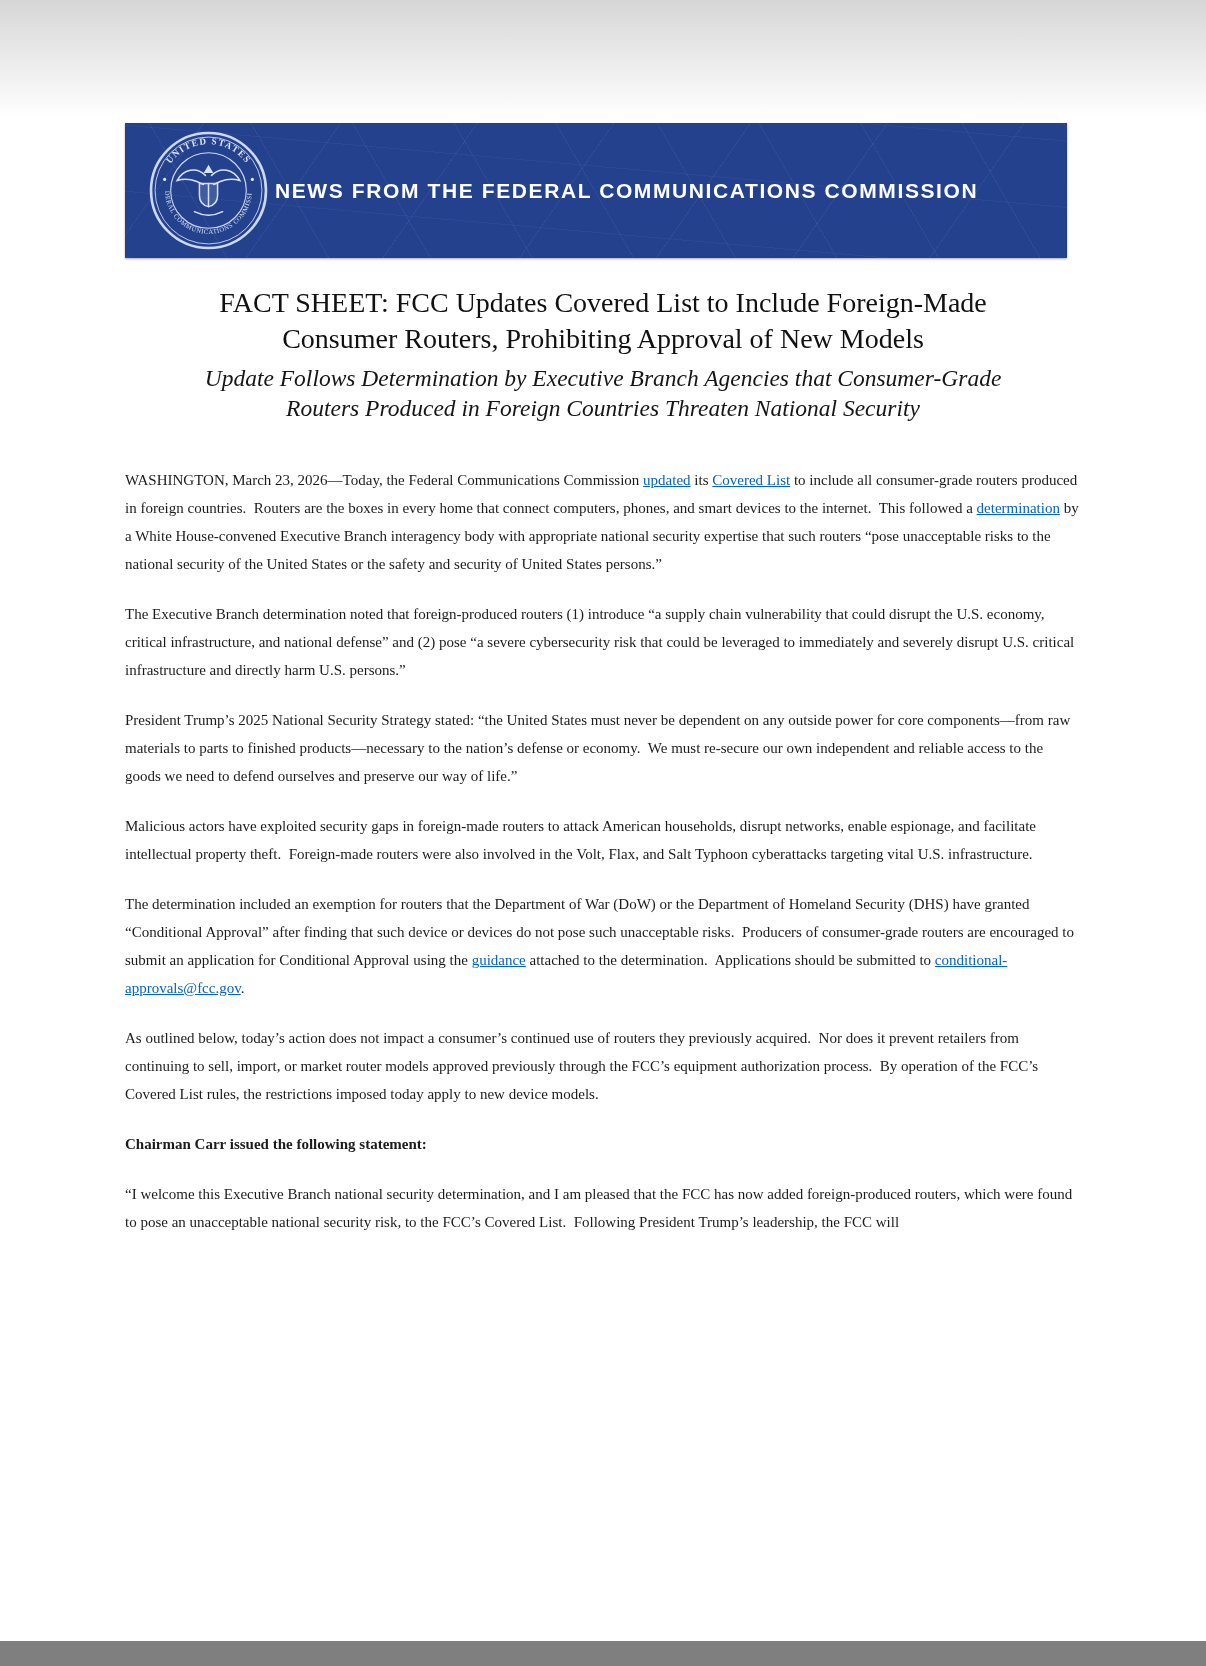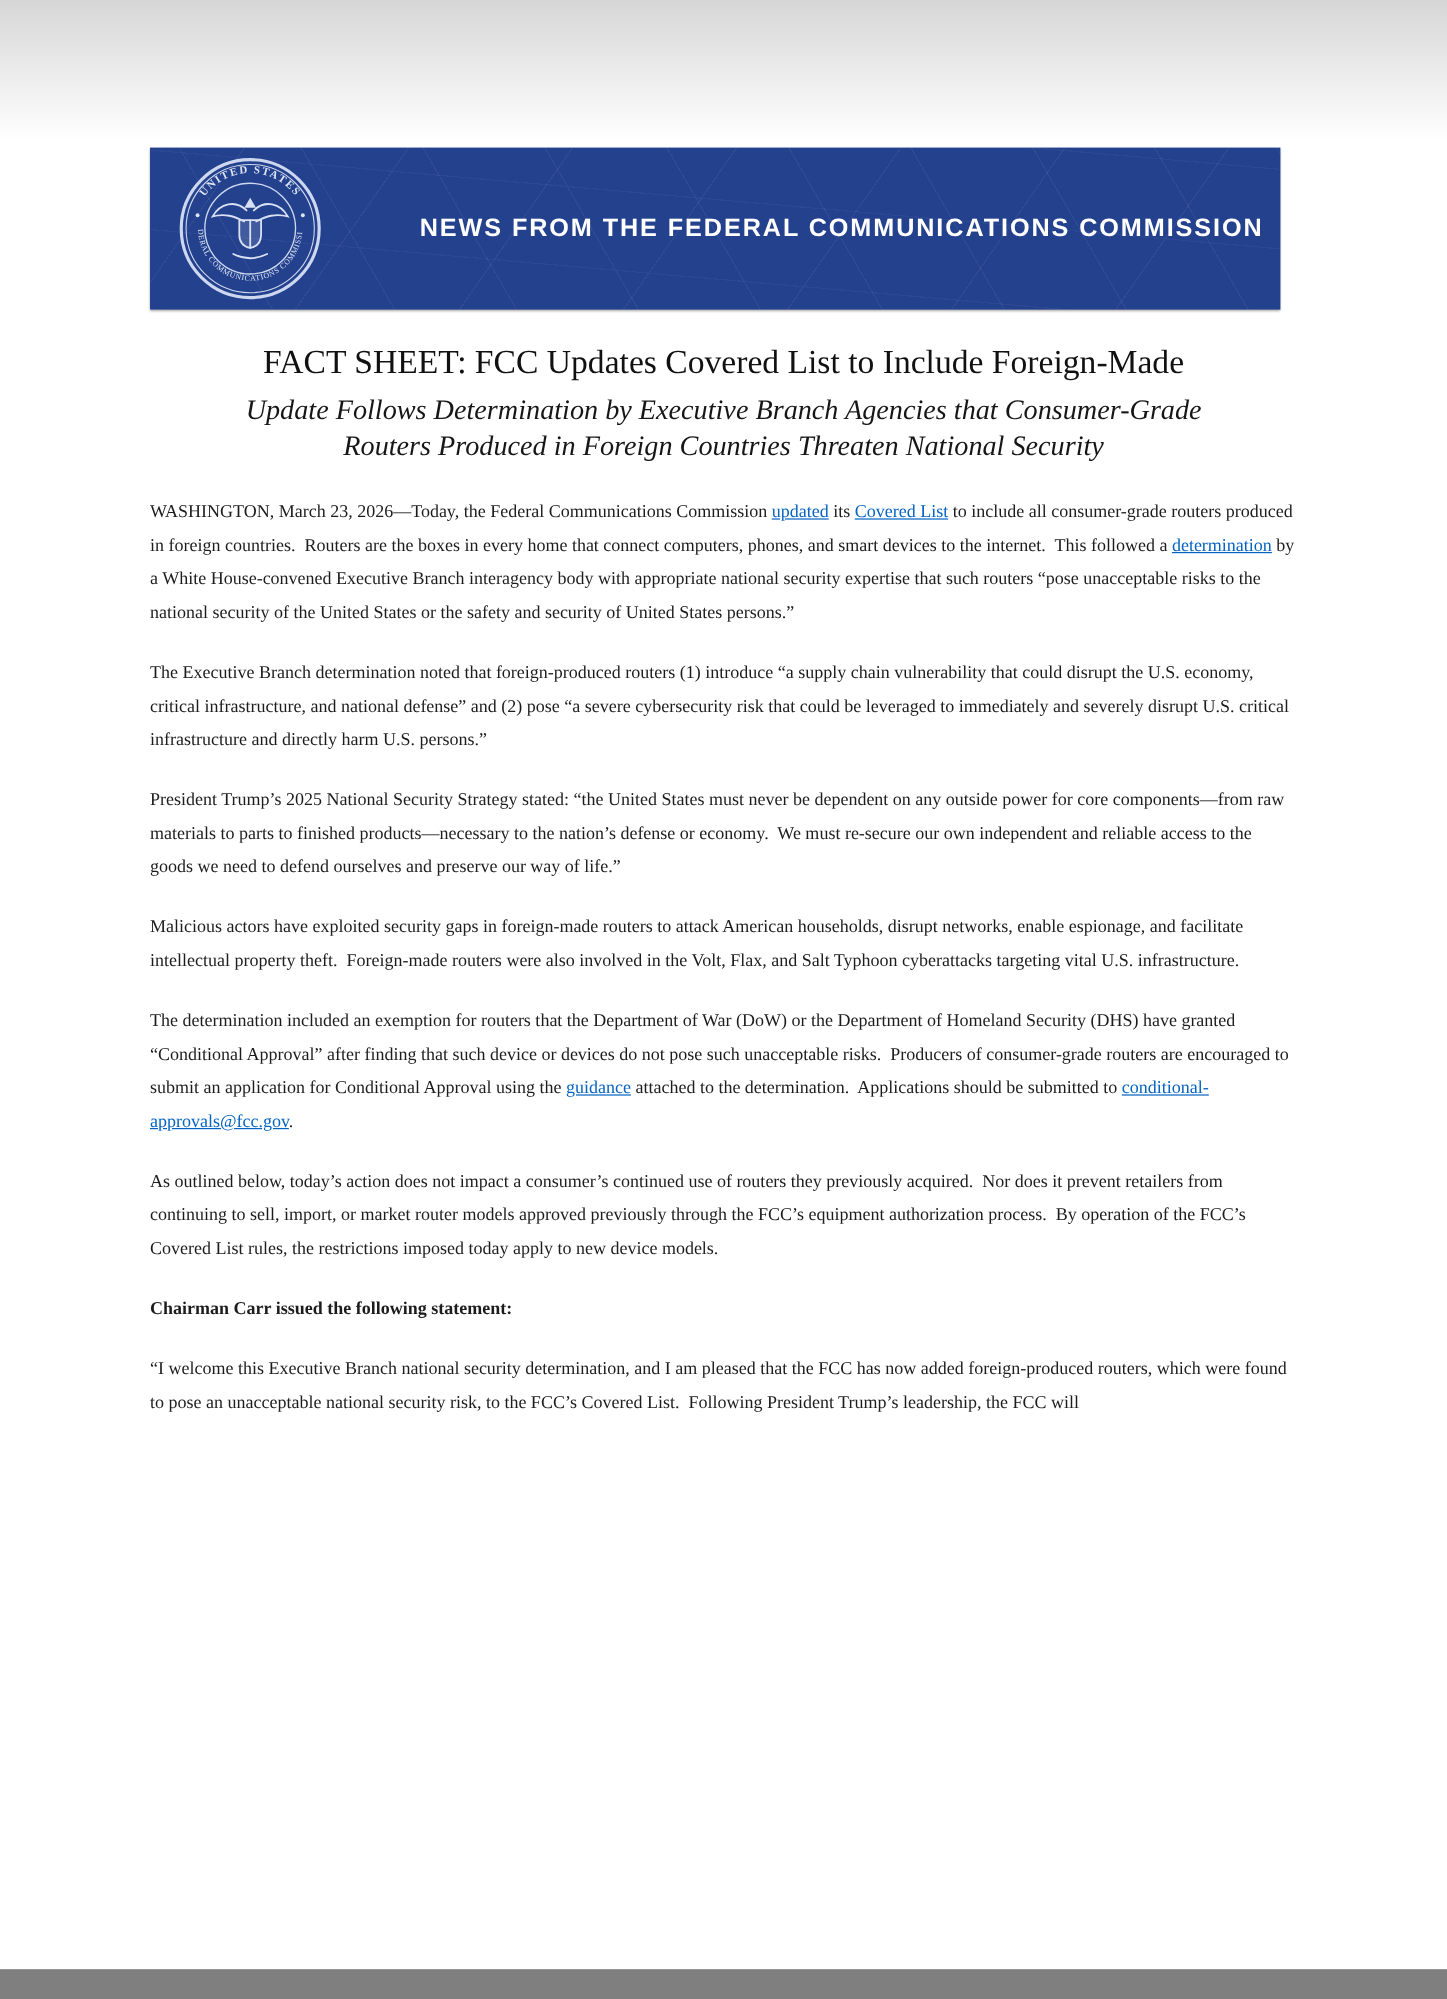--- a/index.html
+++ b/index.html
@@ -17,31 +17,31 @@
   }
   .banner::before {
     content:""; position:absolute; inset:0; pointer-events:none;
     background:
       repeating-linear-gradient(60deg,  rgba(255,255,255,0.05) 0 1px, transparent 1px 88px),
       repeating-linear-gradient(-55deg, rgba(255,255,255,0.05) 0 1px, transparent 1px 112px),
       repeating-linear-gradient(5deg,   rgba(255,255,255,0.035) 0 1px, transparent 1px 66px);
   }
   .seal { width:121px; height:121px; margin-left:23px; flex:0 0 auto; position:relative; }
   .banner-title {
-    flex:1 1 auto; text-align:right; color:#ffffff; padding:0 14px 0 6px;
+    flex:1 1 auto; text-align:left; color:#ffffff; padding:0 14px 0 6px;
     font-family:"Liberation Sans", sans-serif; font-weight:bold;
     font-size:21px; letter-spacing:1.6px; position:relative;
   }
   .content { position:absolute; left:125px; top:285px; width:956px; }
   .headline {
     font-weight:normal; font-size:28px; line-height:36px; text-align:center; color:#111;
   }
   .subtitle {
     font-style:italic; font-size:23.5px; line-height:30px; text-align:center;
-    margin-top:6px; margin-bottom:26px; color:#161616;
+    margin-top:6px; margin-bottom:43px; color:#161616;
   }
   .doc p {
     font-size:15px; line-height:28px; margin:0 0 22px 0;
     white-space:pre-wrap; text-align:left;
   }
   .statement-heading {
     font-size:22.5px; line-height:28px; font-weight:bold; margin:0 0 22px 0;
   }
   a.doc-link { color:var(--link-color, #0563C1); text-decoration:underline; cursor:pointer; }
   .bottom-strip { position:absolute; left:0; top:1641px; width:1206px; height:25px; }
@@ -76,20 +76,21 @@
       <line x1="60" y1="53" x2="60" y2="76"></line>
       <path d="M46 81 q14 7 28 0"></path>
     </g>
   </svg>
   <div class="banner-title">NEWS FROM THE FEDERAL COMMUNICATIONS COMMISSION</div>
 </div>
 
 <div class="content">
   <div class="headline">
     <div>FACT SHEET: FCC Updates Covered List to Include Foreign-Made</div>
+    <div>Consumer Routers, Prohibiting Approval of New Models</div>
   </div>
   <div class="subtitle">
     <div>Update Follows Determination by Executive Branch Agencies that Consumer-Grade</div>
     <div>Routers Produced in Foreign Countries Threaten National Security</div>
   </div>
 
   <div class="doc">
     <p><span>WASHINGTON, March 23, 2026—Today, the Federal Communications Commission </span><a href="#" class="doc-link">updated</a><span> its </span><a href="#" class="doc-link">Covered List</a><span> to include all consumer-grade routers produced in foreign countries.  Routers are the boxes in every home that connect computers, phones, and smart devices to the internet.  This followed a </span><a href="#" class="doc-link">determination</a><span> by a White House-convened Executive Branch interagency body with appropriate national security expertise that such routers “pose unacceptable risks to the national security of the United States or the safety and security of United States persons.”</span></p>
     <p><span>The Executive Branch determination noted that foreign-produced routers (1) introduce “a supply chain vulnerability that could disrupt the U.S. economy, critical infrastructure, and national defense” and (2) pose “a severe cybersecurity risk that could be leveraged to immediately and severely disrupt U.S. critical infrastructure and directly harm U.S. persons.”</span></p>
     <p><span>President Trump’s 2025 National Security Strategy stated: “the United States must never be dependent on any outside power for core components—from raw materials to parts to finished products—necessary to the nation’s defense or economy.  We must re-secure our own independent and reliable access to the goods we need to defend ourselves and preserve our way of life.”</span></p>

